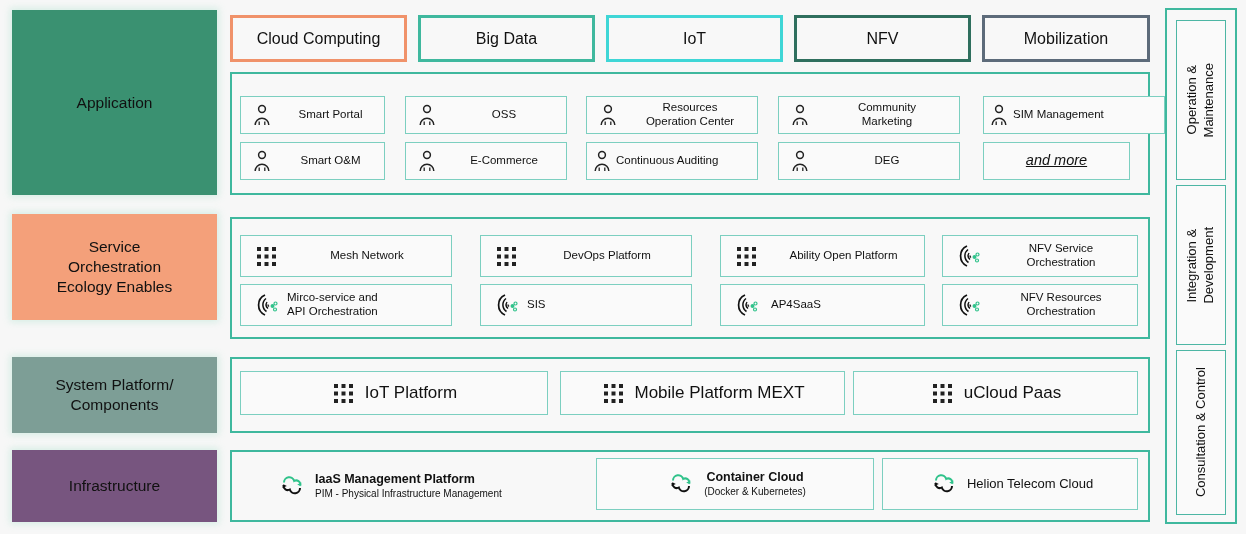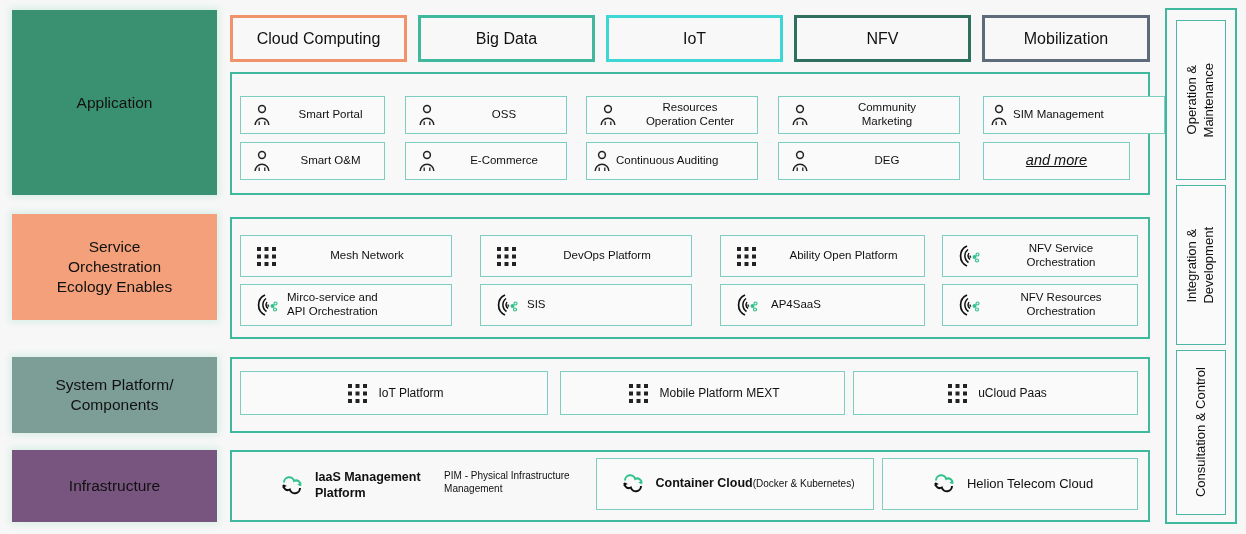--- a/index.html
+++ b/index.html
@@ -43,30 +43,30 @@
     font-size:11.5px;color:#111;
   }
   .item .ico{flex:0 0 auto;display:flex;align-items:center;justify-content:center;}
   .item .txt{flex:1 1 auto;text-align:center;line-height:1.2;padding:0 2px;}
   .item.noborder{border:none;background:transparent;}
 
   .item-app{height:38px;}
   .item-app .ico{width:30px;margin-left:6px;}
   .item-svc{height:42px;}
   .item-svc .ico{width:34px;margin-left:8px;}
-  .item-sys{height:44px;justify-content:center;font-size:12px;}
+  .item-sys{height:44px;justify-content:center;font-size:17px;}
   .item-sys .ico{width:26px;margin-right:8px;}
   .item-inf{height:52px;justify-content:center;}
   .item-inf .ico{width:34px;margin-right:6px;}
 
   .emph{font-style:italic;text-decoration:underline;font-size:14.5px;font-weight:400;}
 
   .inf-title{font-size:12.5px;font-weight:bold;line-height:1.25;}
   .inf-sub{font-size:10px;font-weight:normal;line-height:1.25;}
-  .inf-stack{display:flex;flex-direction:row;align-items:center;}
+  .inf-stack{display:flex;flex-direction:column;align-items:center;}
   .inf-stack.left{align-items:flex-start;}
 
   
   .rail{position:absolute;box-sizing:border-box;border:2px solid #3fb89e;background:#f8f8f8;}
   .rail-item{
     position:absolute;box-sizing:border-box;border:1.5px solid #4db6a4;background:#fafafa;
     display:flex;align-items:center;justify-content:center;
   }
   .vtext{
     writing-mode:vertical-rl;transform:rotate(180deg);

